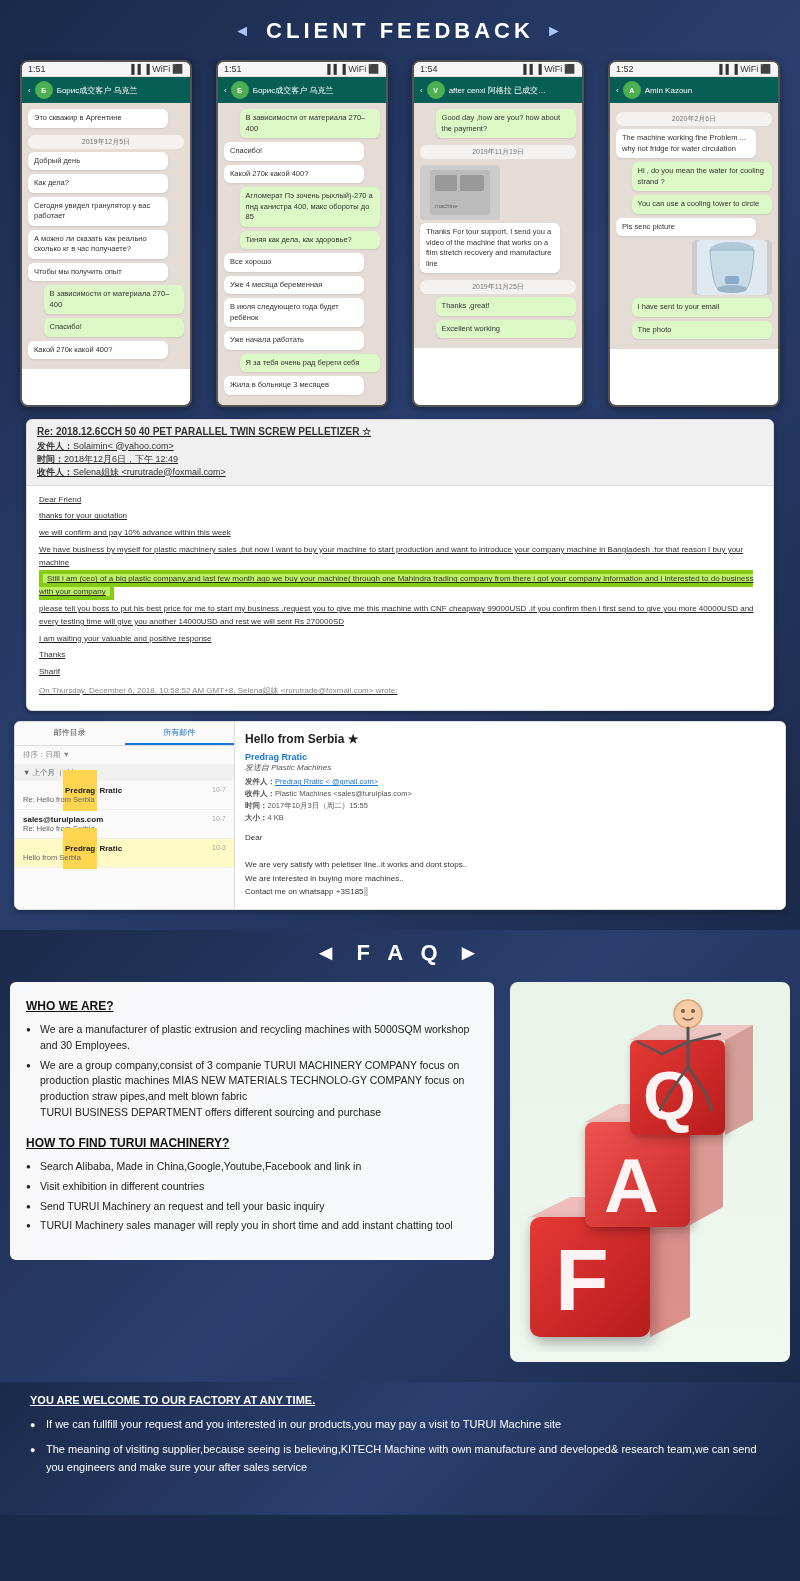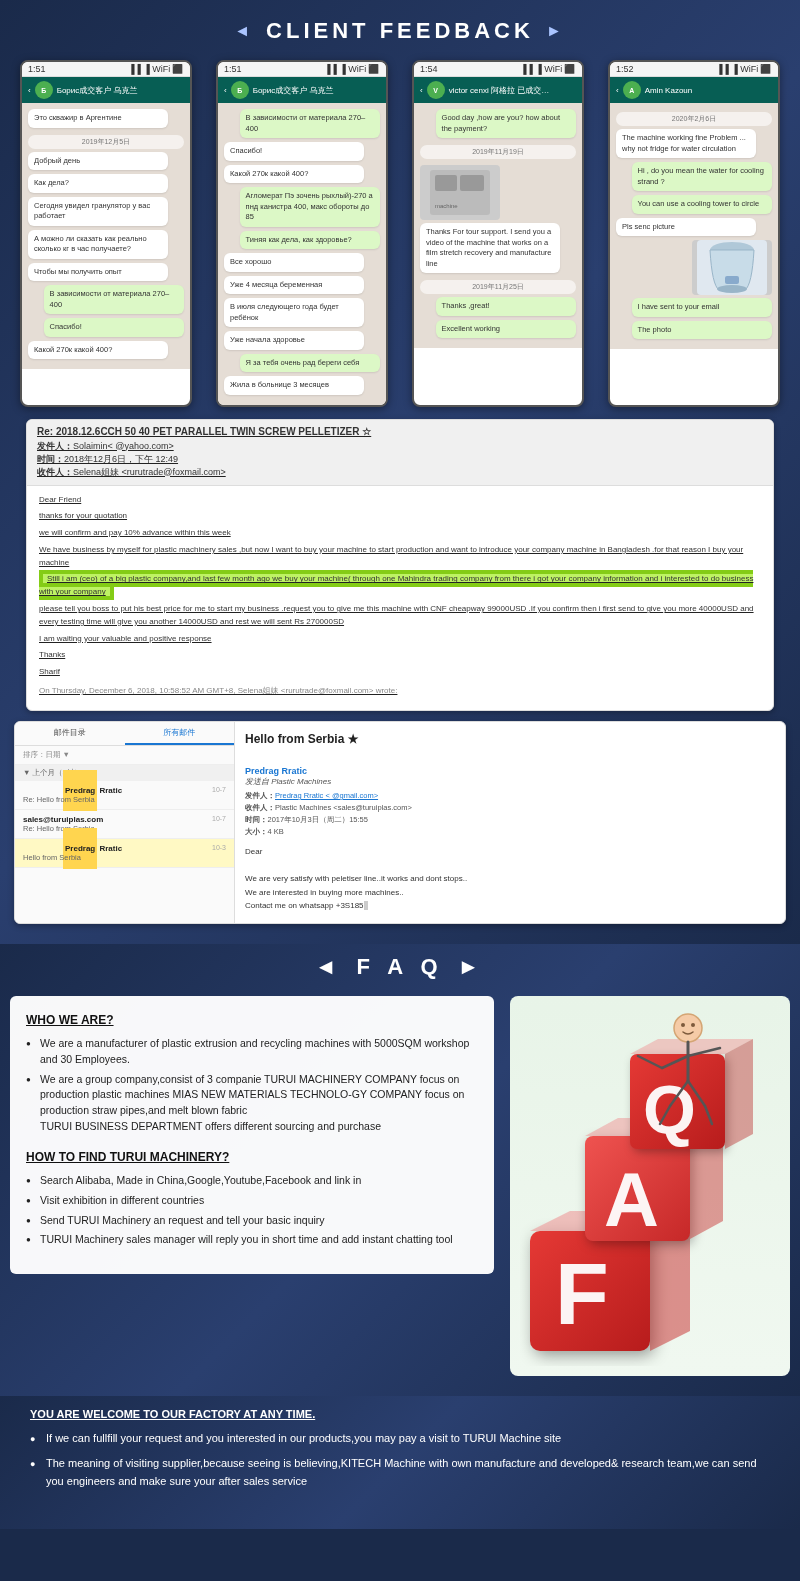--- a/index.html
+++ b/index.html
@@ -206,21 +206,21 @@
 
     .email-detail {
       flex: 1;
       padding: 10px;
       font-size: 8px;
       color: #333;
     }
     .email-detail-subject {
       font-size: 12px;
       font-weight: bold;
-      margin-bottom: 20px;
+      margin-bottom: 6px;
       color: #222;
     }
     .email-detail-from {
       font-weight: bold;
       color: #1976d2;
       font-size: 9px;
     }
     .email-detail-meta { font-size: 7.5px; color: #555; margin-bottom: 8px; }
     .email-detail-meta div { margin-bottom: 2px; }
     .email-detail-body { font-size: 8px; line-height: 1.7; color: #333; }
@@ -387,35 +387,35 @@
       </div>
       <div class="phone-chat-body">
         <div class="chat-bubble sent">В зависимости от материала 270–400</div>
         <div class="chat-bubble">Спасибо!</div>
         <div class="chat-bubble">Какой 270к какой 400?</div>
         <div class="chat-bubble sent">Агломерат Пэ зочень рыхлый)-270 а пнд канистра 400, макс обороты до 85</div>
         <div class="chat-bubble sent">Тиняя как дела, как здоровье?</div>
         <div class="chat-bubble">Все хорошо</div>
         <div class="chat-bubble">Уже 4 месяца беременная</div>
         <div class="chat-bubble">В июля следующего года будет ребёнок</div>
-        <div class="chat-bubble">Уже начала здоровье</div>
+        <div class="chat-bubble">Уже начала работать</div>
         <div class="chat-bubble sent">Я за тебя очень рад береги себя</div>
         <div class="chat-bubble">Жила в больнице 3 месяцев</div>
       </div>
     </div>
 
     <div class="phone-mock">
       <div class="phone-status-bar">
         <span>1:54</span>
         <span>▐▐ ▐ WiFi ⬛</span>
       </div>
       <div class="phone-chat-header">
         <span>‹</span>
         <div class="phone-chat-avatar">V</div>
-        <span>victor cenxi 阿格拉 已成交…</span>
+        <span>after cenxi 阿格拉 已成交…</span>
       </div>
       <div class="phone-chat-body">
         <div class="chat-bubble sent">Good day ,how are you? how about the payment?</div>
         <div class="chat-date">2019年11月19日</div>
         <div class="chat-image-placeholder">
           <svg width="60" height="45" viewBox="0 0 60 45">
             <rect width="60" height="45" fill="#bbb" rx="3"></rect>
             <rect x="5" y="5" width="22" height="16" fill="#999" rx="2"></rect>
             <rect x="30" y="5" width="24" height="16" fill="#999" rx="2"></rect>
             <text x="5" y="38" font-size="6" fill="#666">machine</text>

